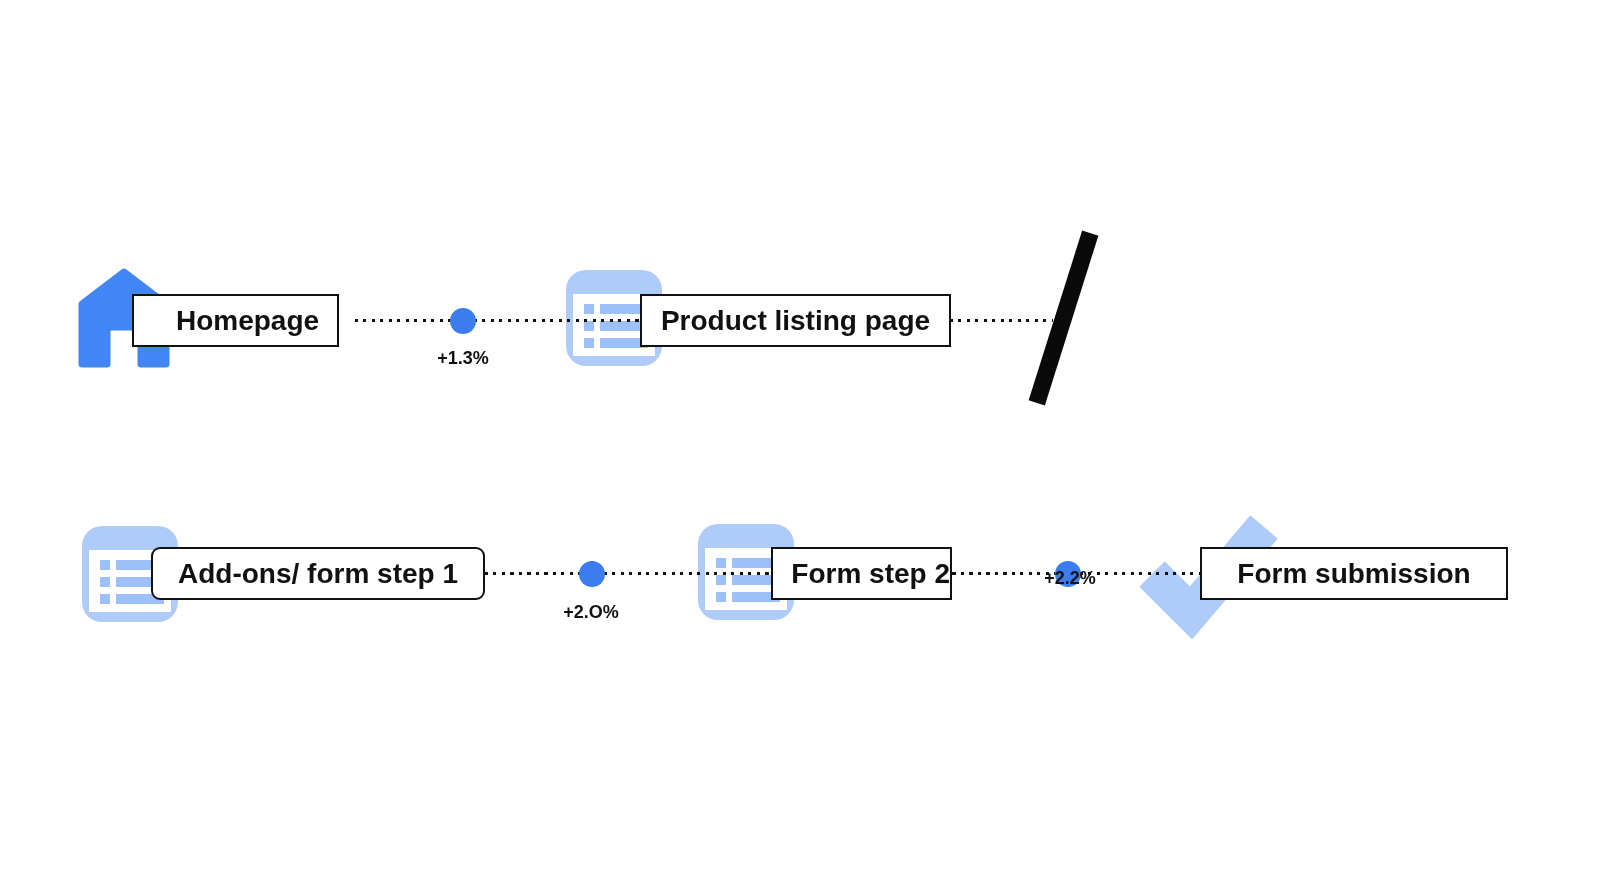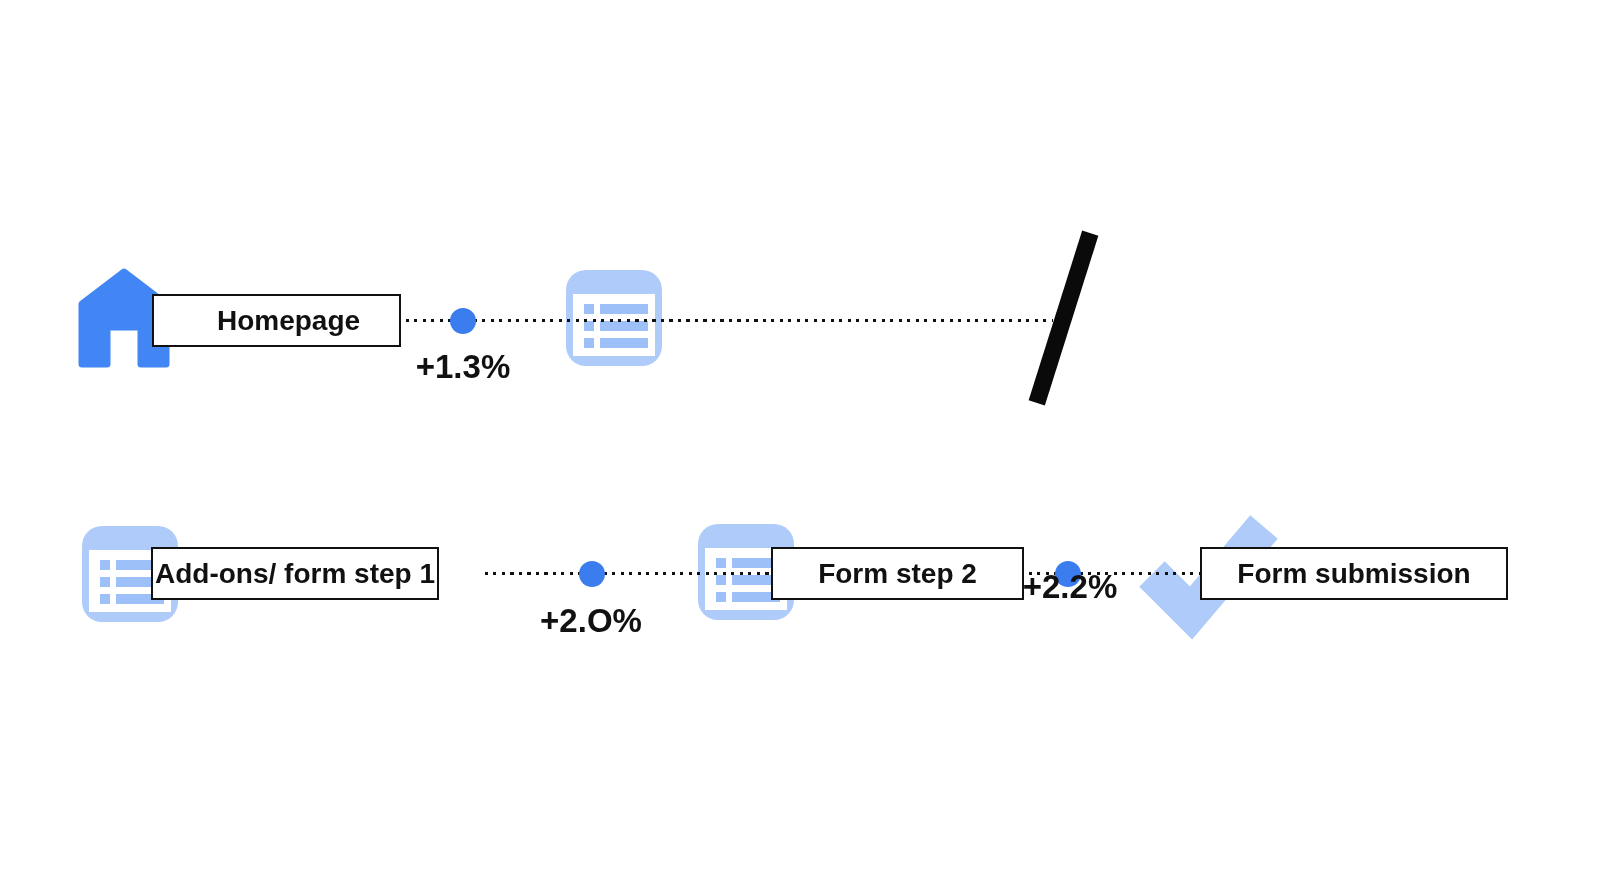--- a/index.html
+++ b/index.html
@@ -20,21 +20,21 @@
     position:absolute;height:3px;z-index:2;
     background-image:repeating-linear-gradient(90deg,#111111 0 3px,transparent 3px 8.5px);
   }
   
   .dot{
     position:absolute;width:26px;height:26px;border-radius:50%;
     background:#3B7CEF;z-index:2;
   }
   
   .pct{
-    position:absolute;font-weight:bold;font-size:33px;color:#111111;
+    position:absolute;font-weight:bold;font-size:18px;color:#111111;
     transform:translateX(-50%);z-index:2;white-space:nowrap;
   }
   
   .licon{
     position:absolute;width:96px;height:96px;background:#AECBFA;
     border-radius:20px;z-index:1;
   }
   .licon .card{
     position:absolute;left:7px;right:7px;top:24px;bottom:10px;background:#ffffff;
   }
@@ -78,22 +78,25 @@
       <div class="lrow r3">
           <div class="sq"></div>
           <div class="bar"></div>
         </div>
     </div>
   </div>
 
   <div class="dot" style="left:450px;top:308px;"></div>
   <div class="pct" style="left:463px;top:348px;">+1.3%</div>
 
-  <div class="label-box" style="left:152px;top:294px;width:249px;padding-left:24px;">
+  <div class="label-box" style="left:132px;top:294px;width:207px;padding-left:24px;">
     <span>Homepage</span>
+  </div>
+  <div class="label-box" style="left:640px;top:294px;width:311px;">
+    <span>Product listing page</span>
   </div>
 
   <div class="slash"></div>
 
   <div class="licon" style="left:82px;top:526px;">
     <div class="card">
       <div class="lrow r1">
           <div class="sq"></div>
           <div class="bar"></div>
         </div>
@@ -132,23 +135,23 @@
       <path d="M18 62 L57 101 L130 15" fill="none" stroke="#AECBFA" stroke-width="36" stroke-linecap="butt" stroke-linejoin="miter"></path>
     </svg>
   </div>
 
   <div class="dot" style="left:579px;top:561px;"></div>
   <div class="pct" style="left:591px;top:602px;">+2.O%</div>
 
   <div class="dot" style="left:1055px;top:561px;"></div>
   <div class="pct" style="left:1070px;top:568px;">+2.2%</div>
 
-  <div class="label-box" style="left:151px;top:547px;width:288px;">
+  <div class="label-box" style="left:151px;top:547px;width:334px;border-radius:9px;">
     <span>Add-ons/ form step 1</span>
   </div>
-  <div class="label-box" style="left:771px;top:547px;width:253px;">
+  <div class="label-box" style="left:771px;top:547px;width:181px;justify-content:flex-end;">
     <span>Form step 2</span>
   </div>
   <div class="label-box" style="left:1200px;top:547px;width:308px;">
     <span>Form submission</span>
   </div>
 
 </div>
 
 </body></html>

